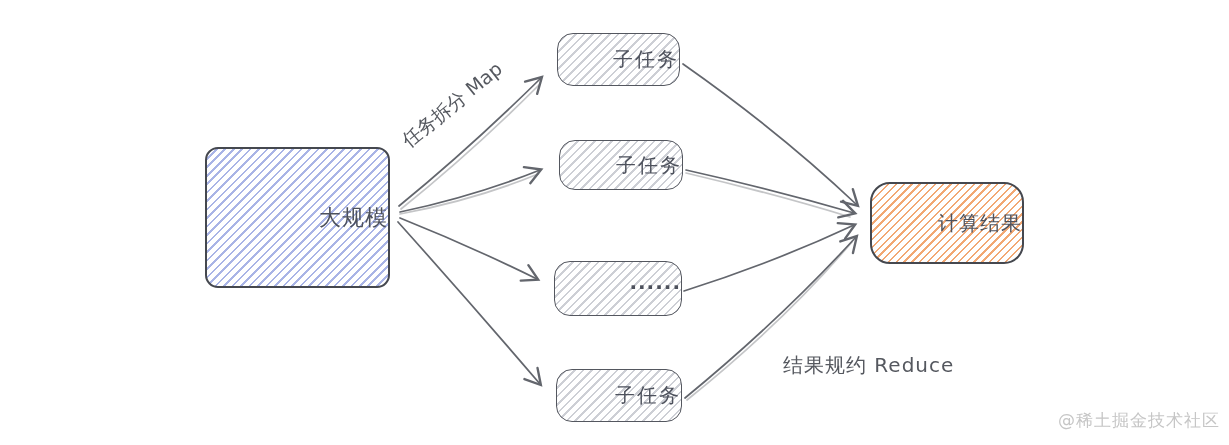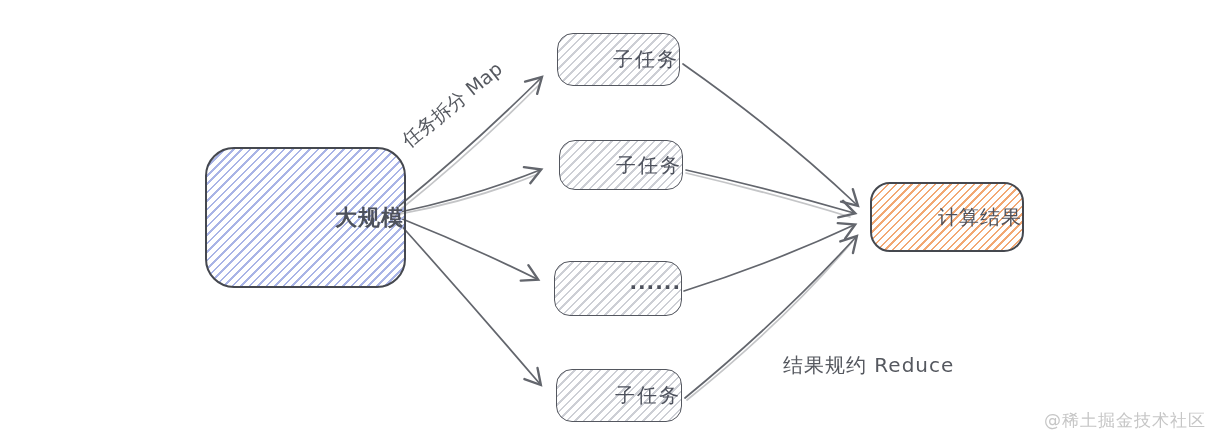--- a/index.html
+++ b/index.html
@@ -28,59 +28,59 @@
   .echo{opacity:.38;}
 
   .box{
     position:absolute;
     border:2px solid var(--border-dark);
     display:flex;align-items:center;justify-content:flex-end;
     color:var(--text-dark);
     text-align:center;
   }
   .box-source{
-    left:205px;top:147px;width:201px;height:141px;
-    border-radius:29px;border-width:2.6px;
+    left:205px;top:147px;width:185px;height:141px;
+    border-radius:13px;border-width:2.6px;
     background:repeating-linear-gradient(135deg,var(--hatch-blue) 0 1.8px,transparent 1.8px 6px);
     font-size:22px;line-height:1.5;letter-spacing:1px;
-    font-weight:700;
+    font-weight:400;
   }
   .box-sub{
     border-radius:16px;border-width:1.8px;border-color:#54575f;
     background:repeating-linear-gradient(135deg,var(--hatch-gray) 0 1.6px,transparent 1.6px 6px);
     font-size:20px;letter-spacing:2px;
   }
   .box-sub1{left:557px;top:33px;width:123px;height:53px;}
   .box-sub2{left:559px;top:140px;width:124px;height:50px;}
   .box-sub3{left:554px;top:261px;width:128px;height:55px;}
   .box-sub4{left:556px;top:369px;width:126px;height:53px;}
   .dots{
     font-weight:700;font-size:20px;letter-spacing:1px;
     transform:translateY(-28%);
   }
   .box-result{
-    left:870px;top:182px;width:154px;height:70px;
+    left:870px;top:182px;width:154px;height:82px;
     border-radius:20px;border-width:2.2px;
     background:repeating-linear-gradient(135deg,var(--hatch-orange) 0 1.7px,transparent 1.7px 5.5px);
     font-size:20px;letter-spacing:1px;
   }
   .flow-label{
     position:absolute;color:var(--label);white-space:nowrap;
   }
   .map-label{
     left:365px;top:92px;width:175px;height:26px;
     text-align:center;font-size:19px;
     transform:rotate(-39deg);
   }
   .reduce-label{
     left:783px;top:352px;font-size:20px;letter-spacing:1px;
   }
   .watermark{
     position:absolute;left:1030px;top:409px;width:190px;
-    text-align:center;font-size:17px;color:var(--watermark);
+    text-align:right;font-size:17px;color:var(--watermark);
     letter-spacing:1px;
   }
 </style>
 </head>
 <body>
 
 <div class="canvas">
 
   <svg class="arrows" viewBox="0 0 1229 445">
     <defs>

